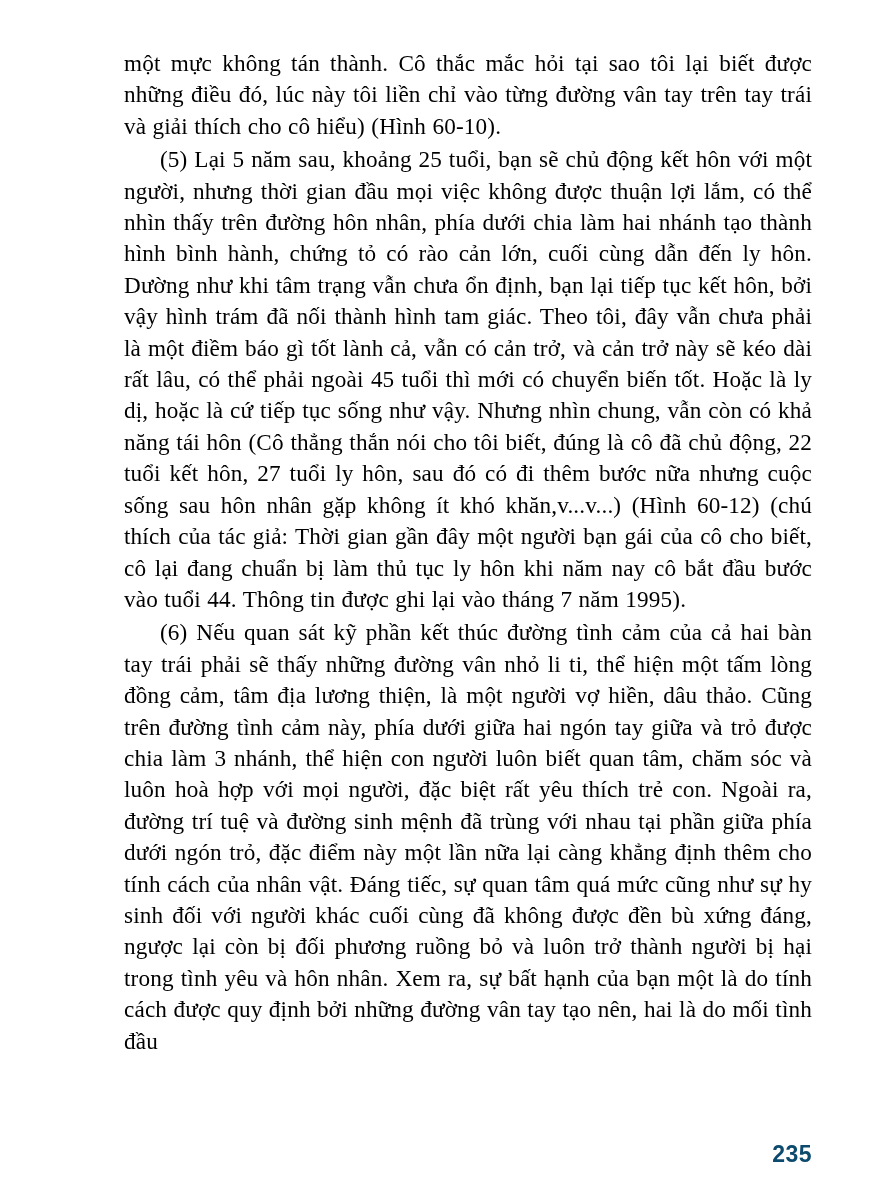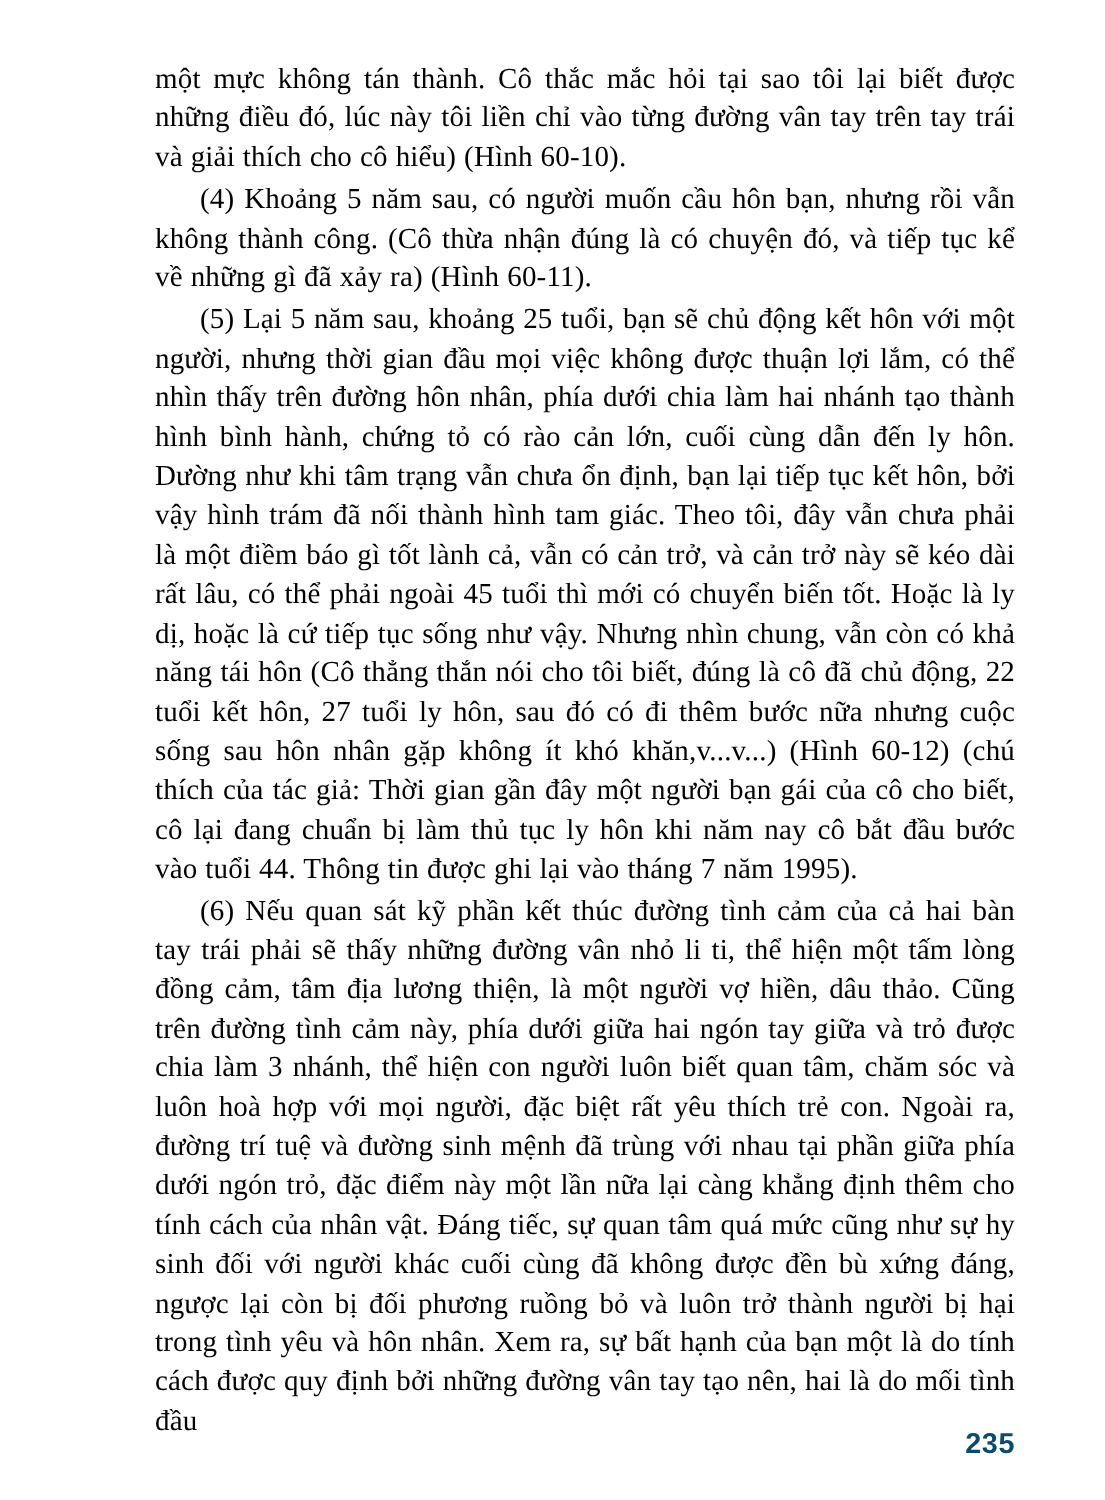--- a/index.html
+++ b/index.html
@@ -75,21 +75,20 @@
 </style>
 </head>
 <body>
 
 <div class="page">
 
   <div class="text-block">
 
     <p class="para no-stretch">một mực không tán thành. Cô thắc mắc hỏi tại sao tôi lại biết được những điều đó, lúc này tôi liền chỉ vào từng đường vân tay trên tay trái và giải thích cho cô hiểu) (Hình 60-10).</p>
 
-    <p class="para indent no-stretch">(4) Khoảng 5 năm sau, có người muốn cầu hôn bạn, nhưng rồi vẫn không thành công. (Cô thừa nhận đúng là có chuyện đó, và tiếp tục kể về những gì đã xảy ra) (Hình 60-11).</p>
 
     <p class="para indent no-stretch">(5) Lại 5 năm sau, khoảng 25 tuổi, bạn sẽ chủ động kết hôn với một người, nhưng thời gian đầu mọi việc không được thuận lợi lắm, có thể nhìn thấy trên đường hôn nhân, phía dưới chia làm hai nhánh tạo thành hình bình hành, chứng tỏ có rào cản lớn, cuối cùng dẫn đến ly hôn. Dường như khi tâm trạng vẫn chưa ổn định, bạn lại tiếp tục kết hôn, bởi vậy hình trám đã nối thành hình tam giác. Theo tôi, đây vẫn chưa phải là một điềm báo gì tốt lành cả, vẫn có cản trở, và cản trở này sẽ kéo dài rất lâu, có thể phải ngoài 45 tuổi thì mới có chuyển biến tốt. Hoặc là ly dị, hoặc là cứ tiếp tục sống như vậy. Nhưng nhìn chung, vẫn còn có khả năng tái hôn (Cô thẳng thắn nói cho tôi biết, đúng là cô đã chủ động, 22 tuổi kết hôn, 27 tuổi ly hôn, sau đó có đi thêm bước nữa nhưng cuộc sống sau hôn nhân gặp không ít khó khăn,v...v...) (Hình 60-12) (chú thích của tác giả: Thời gian gần đây một người bạn gái của cô cho biết, cô lại đang chuẩn bị làm thủ tục ly hôn khi năm nay cô bắt đầu bước vào tuổi 44. Thông tin được ghi lại vào tháng 7 năm 1995).</p>
 
     <p class="para indent no-stretch">(6) Nếu quan sát kỹ phần kết thúc đường tình cảm của cả hai bàn tay trái phải sẽ thấy những đường vân nhỏ li ti, thể hiện một tấm lòng đồng cảm, tâm địa lương thiện, là một người vợ hiền, dâu thảo. Cũng trên đường tình cảm này, phía dưới giữa hai ngón tay giữa và trỏ được chia làm 3 nhánh, thể hiện con người luôn biết quan tâm, chăm sóc và luôn hoà hợp với mọi người, đặc biệt rất yêu thích trẻ con. Ngoài ra, đường trí tuệ và đường sinh mệnh đã trùng với nhau tại phần giữa phía dưới ngón trỏ, đặc điểm này một lần nữa lại càng khẳng định thêm cho tính cách của nhân vật. Đáng tiếc, sự quan tâm quá mức cũng như sự hy sinh đối với người khác cuối cùng đã không được đền bù xứng đáng, ngược lại còn bị đối phương ruồng bỏ và luôn trở thành người bị hại trong tình yêu và hôn nhân. Xem ra, sự bất hạnh của bạn một là do tính cách được quy định bởi những đường vân tay tạo nên, hai là do mối tình đầu</p>
 
   </div>
 
   <div class="page-number">235</div>
 
 </div>

